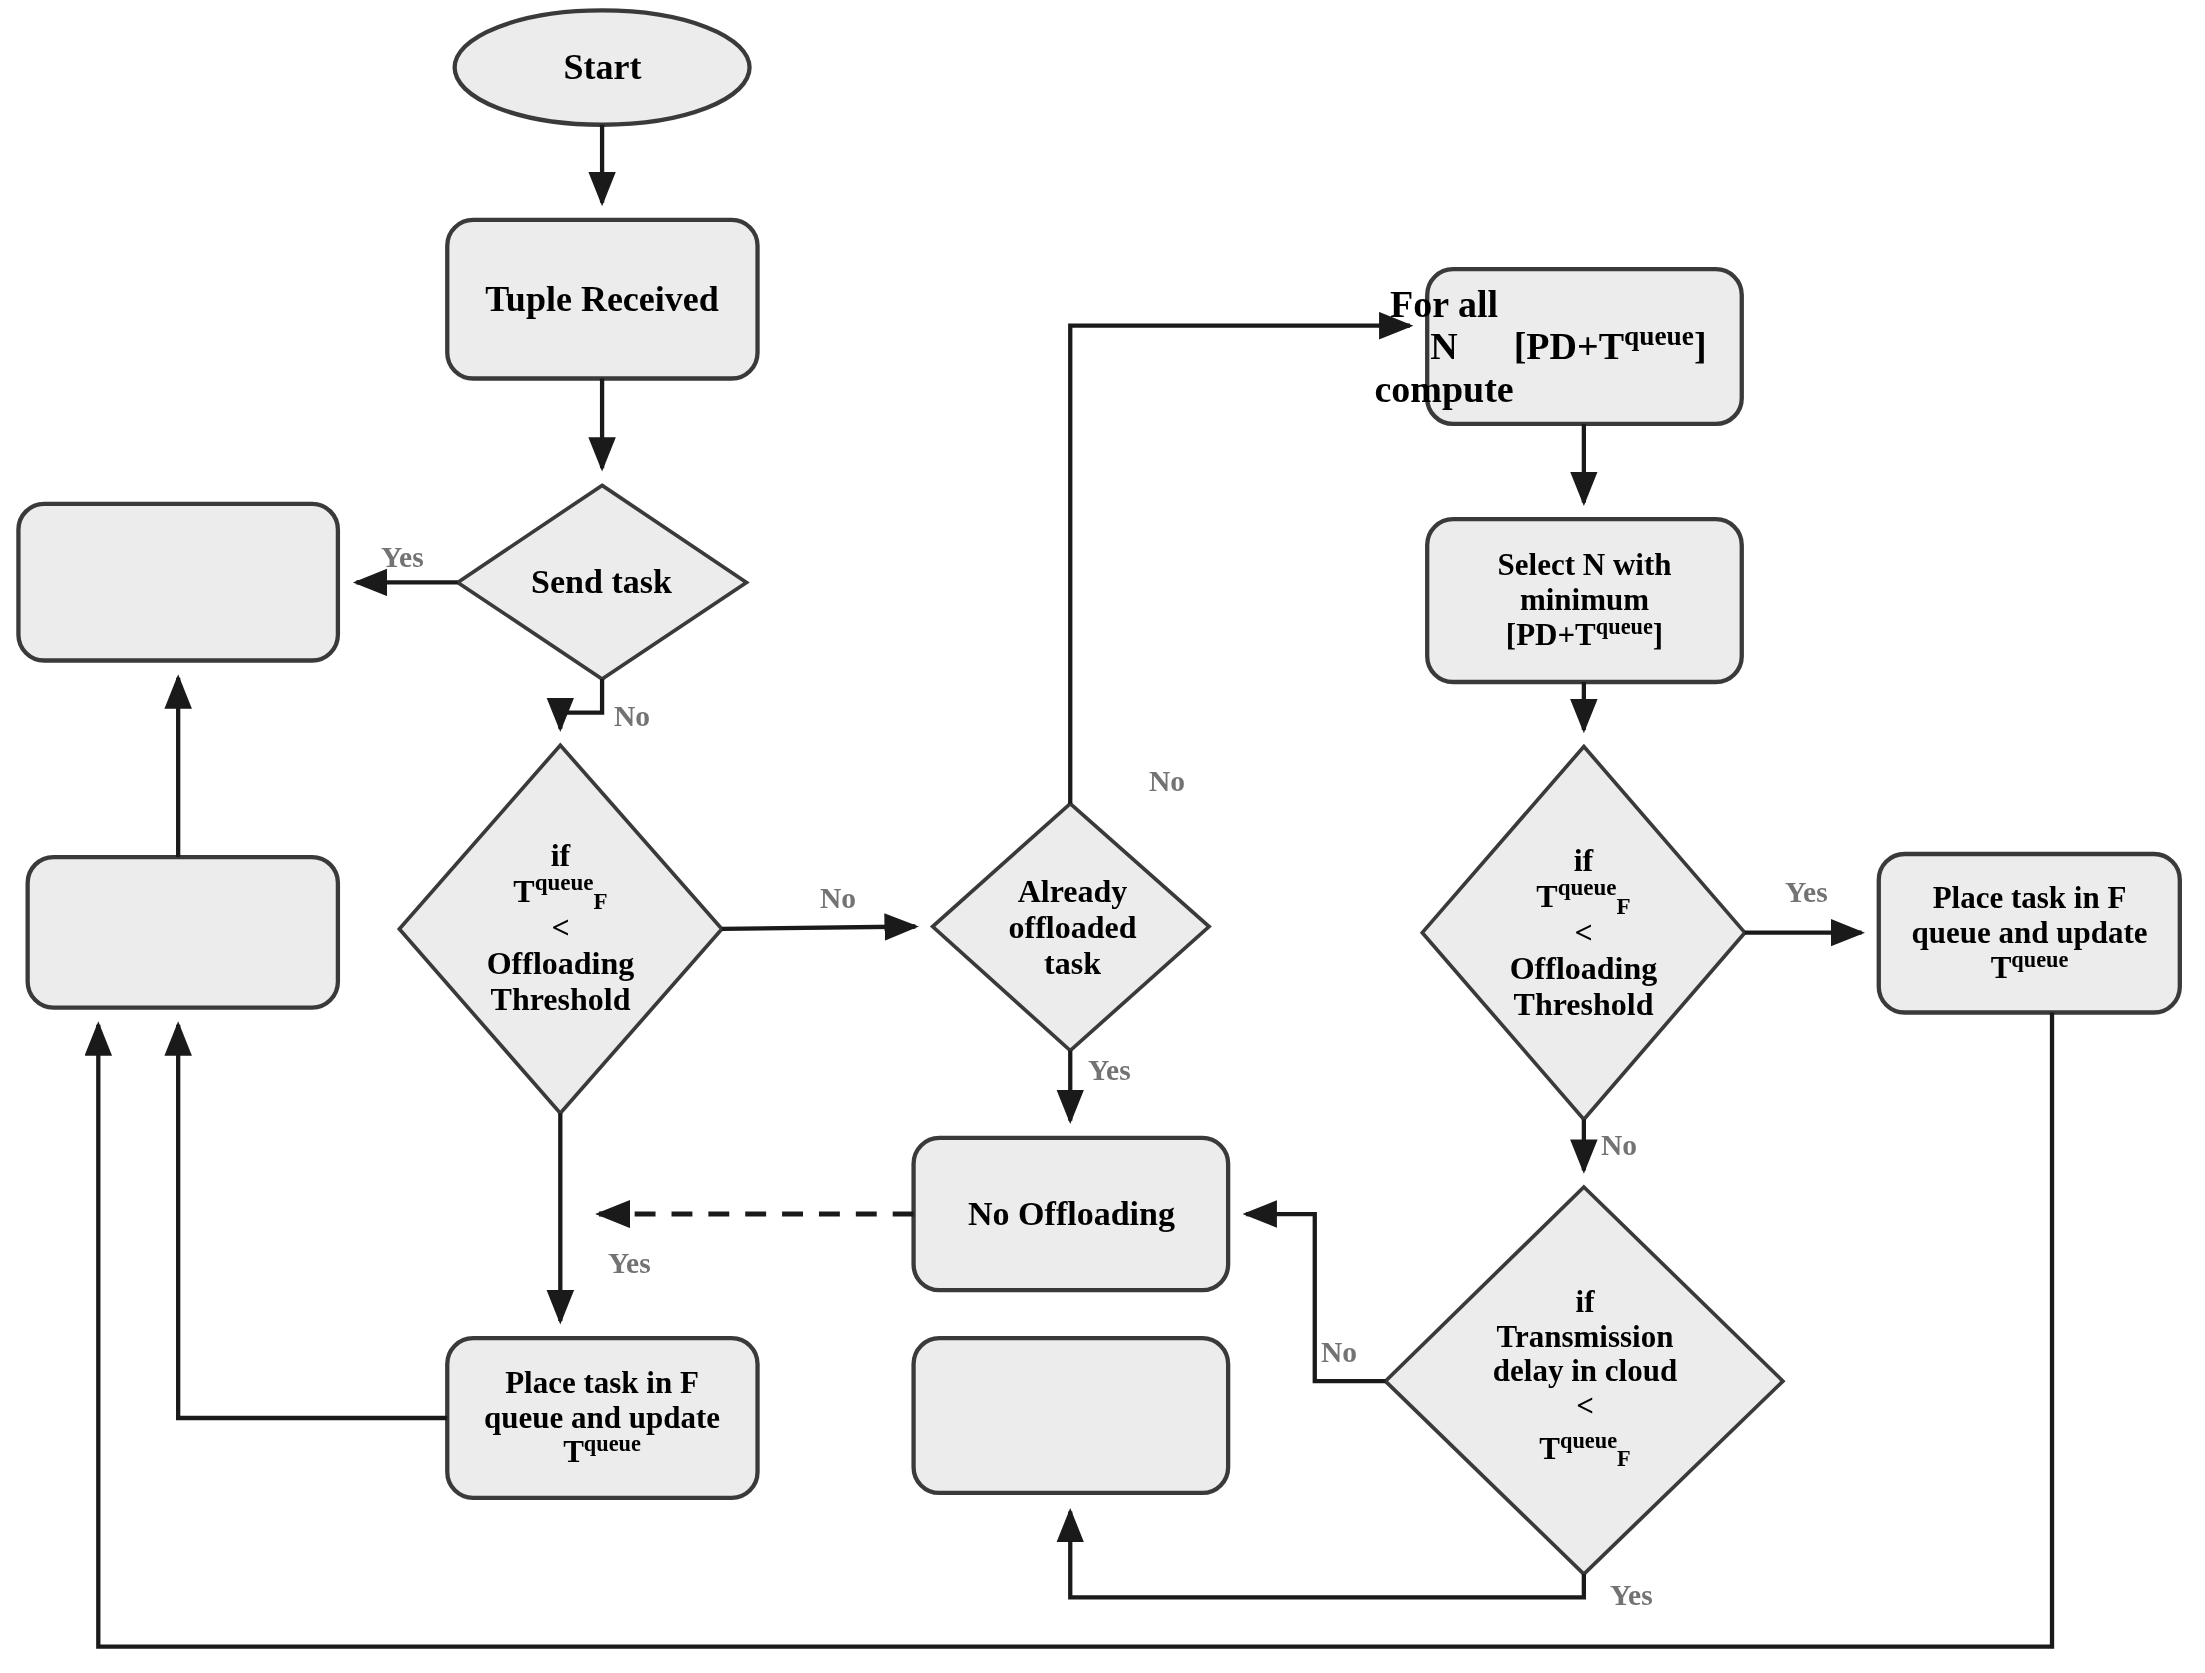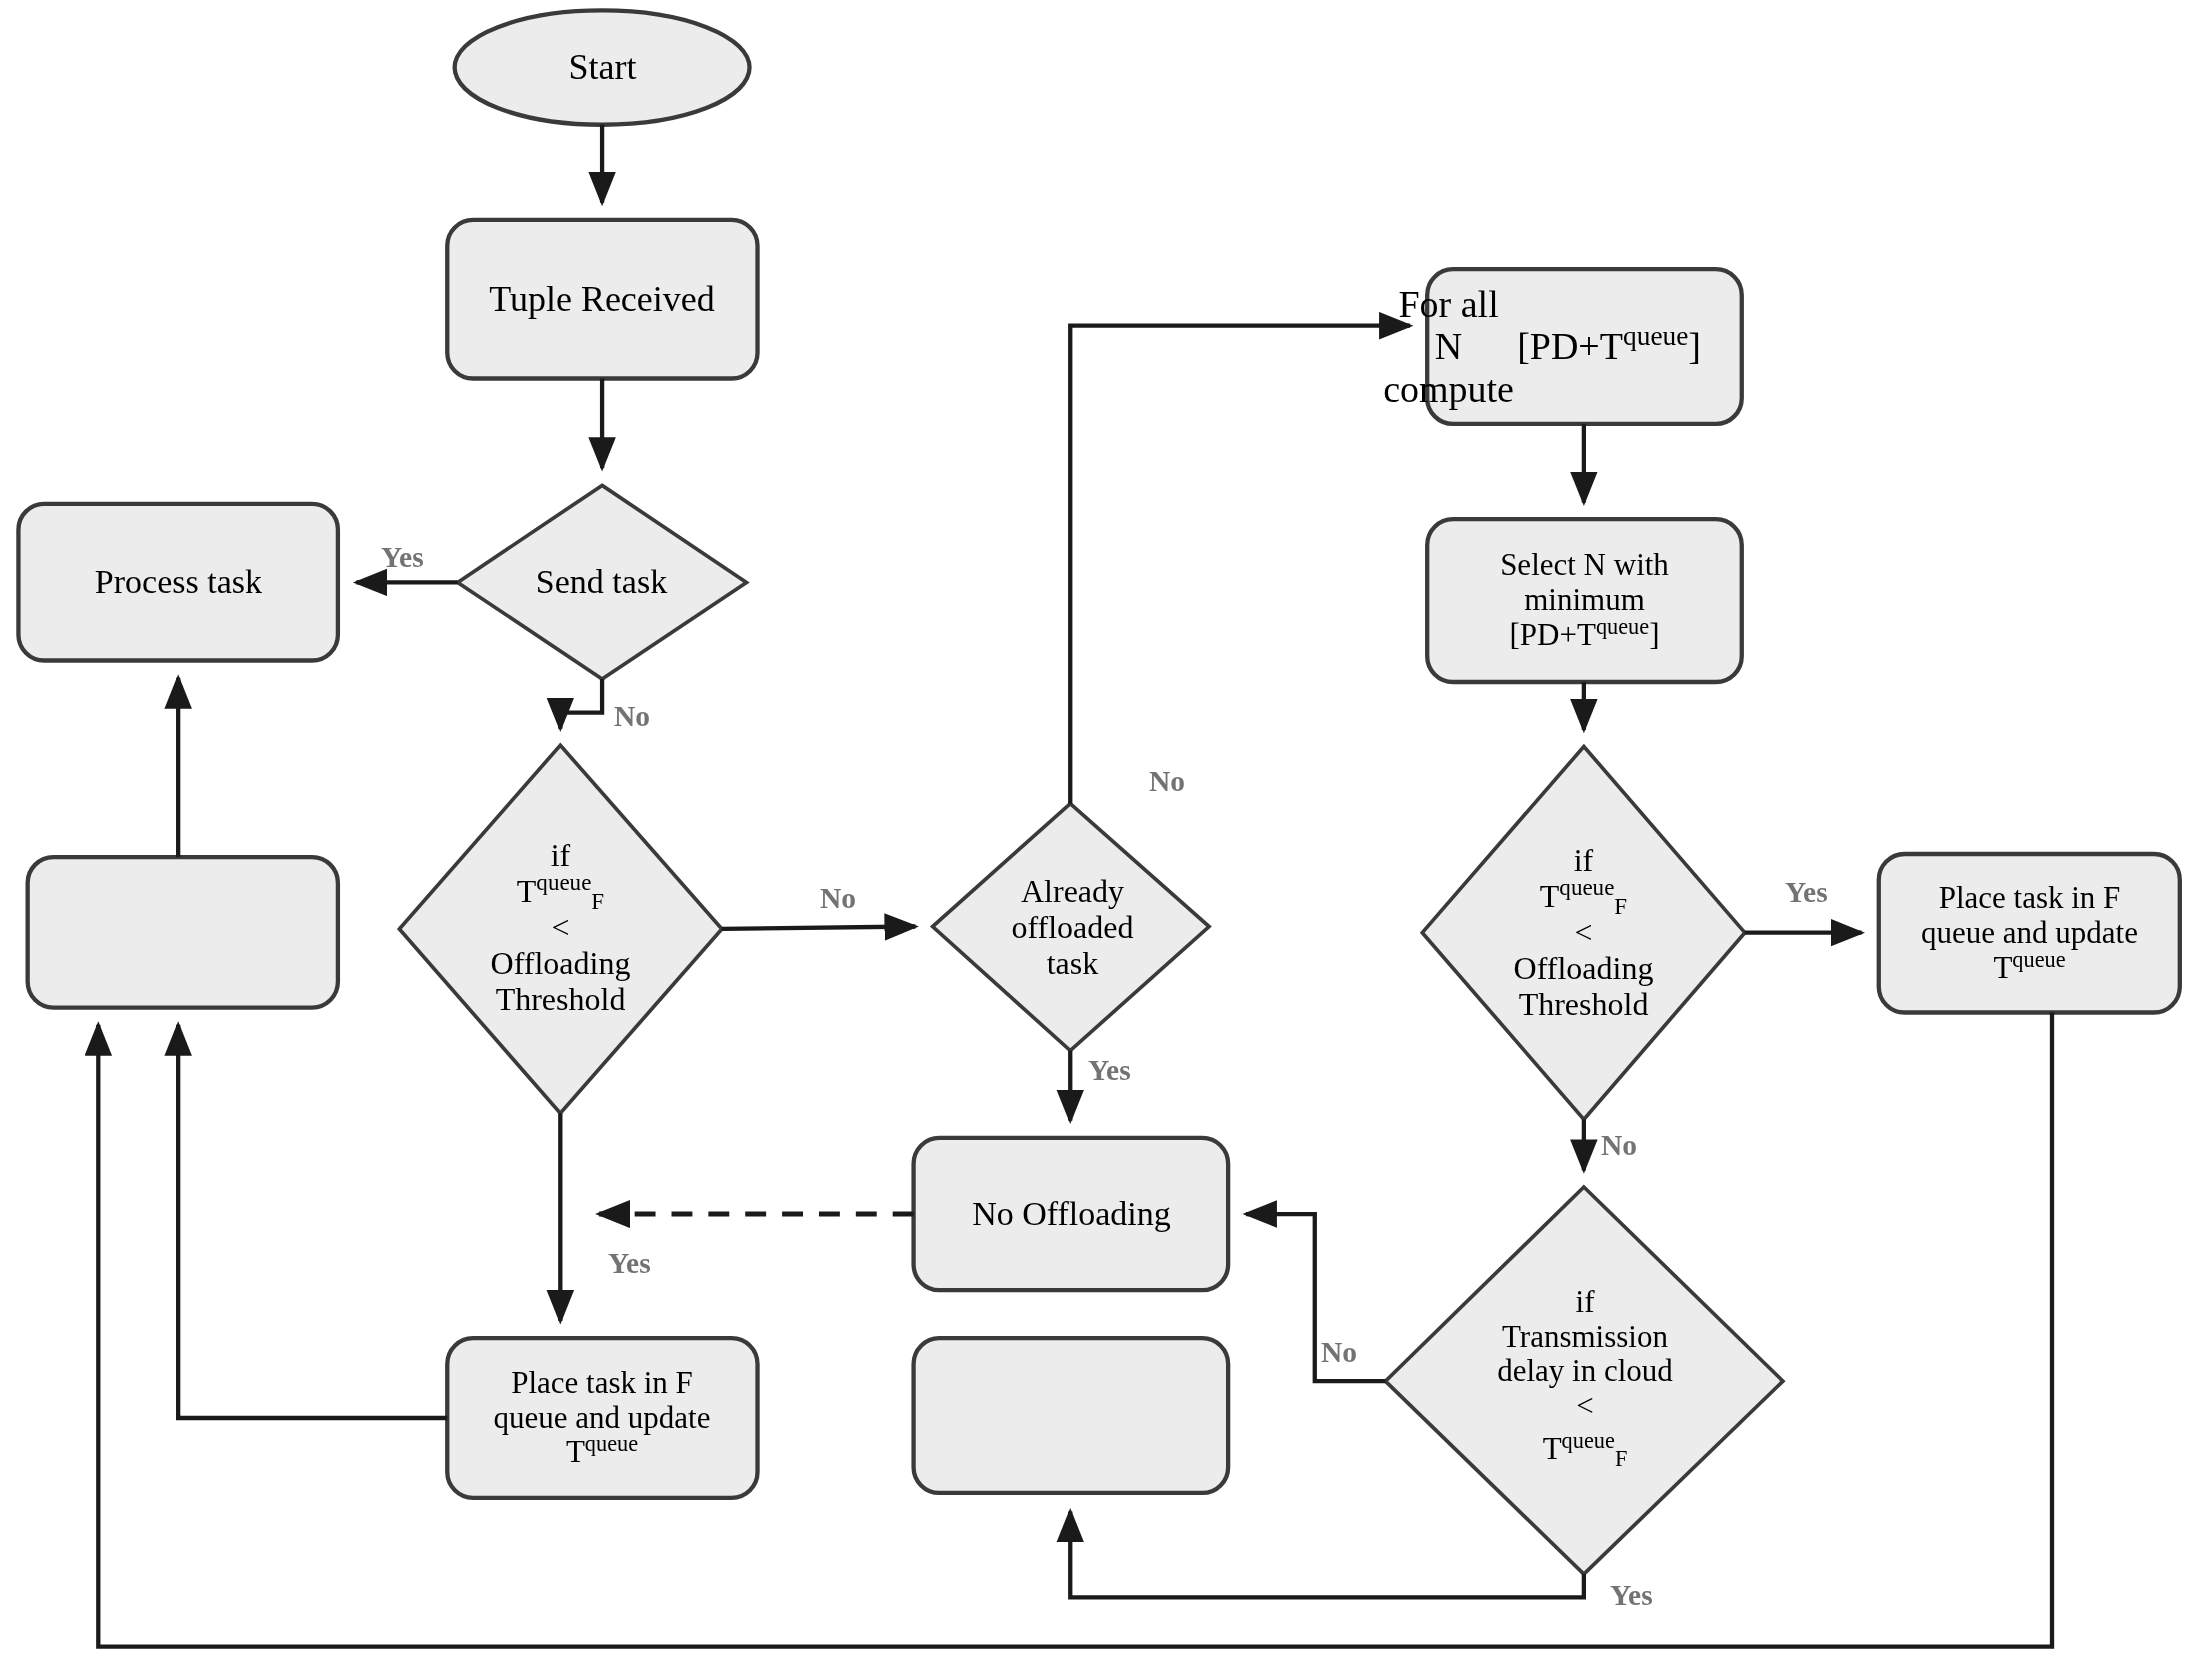--- a/index.html
+++ b/index.html
@@ -6,21 +6,21 @@
   body{font-family:"Liberation Serif", serif;}
   #stage{position:relative;width:2205px;height:1673px;background:#fff;overflow:hidden;}
   svg#flow{position:absolute;left:0;top:0;width:2205px;height:1673px;}
   .node-fill{fill:#ececec;stroke:#3a3a3a;}
   .node-rect{stroke-width:7;}
   .node-dia{stroke-width:6;}
   .node-ell{stroke-width:7;}
   .edge{stroke:#1a1a1a;stroke-width:7;fill:none;}
   .edge-dash{stroke:#1a1a1a;stroke-width:8;fill:none;stroke-dasharray:34 26;}
   .nodetext{position:absolute;display:flex;align-items:center;justify-content:center;
-            text-align:center;color:#000;font-weight:normal;line-height:1.12;
+            text-align:center;color:#000;font-weight:bold;line-height:1.12;
             font-family:"Liberation Serif", serif;pointer-events:none;}
   .edgelabel{position:absolute;color:#737373;font-weight:bold;
              font-family:"Liberation Serif", serif;white-space:nowrap;}
   sup{font-size:0.72em;vertical-align:super;line-height:0;}
   sub{font-size:0.72em;vertical-align:sub;line-height:0;}
 </style>
 </head>
 <body>
 
 <div id="stage">
@@ -101,21 +101,20 @@
 
     <path class="edge" d="M3340,1648 L3340,2680 L160,2680 L160,1668" marker-end="url(#arrow)"></path>
   </svg>
 
   <div class="nodetext" style="left:455px;top:37px;width:295px;height:61px;font-size:36px;">Start</div>
 
   <div class="nodetext" style="left:447px;top:220px;width:310px;height:159px;font-size:36px;">Tuple Received</div>
 
   <div class="nodetext" style="left:485px;top:553px;width:233px;height:59px;font-size:34px;">Send task</div>
 
-  <div class="nodetext" style="left:18.4px;top:504px;width:320px;height:157px;font-size:34px;">Process task</div>
 
 
   <div class="nodetext" style="left:424px;top:805px;width:273px;height:246px;font-size:32px;flex-direction:column;">
     <span>if</span>
     <span><span>T</span><sup>queue</sup><sub>F</sub></span>
     <span>&lt;</span>
     <span>Offloading</span>
     <span>Threshold</span>
   </div>
 

